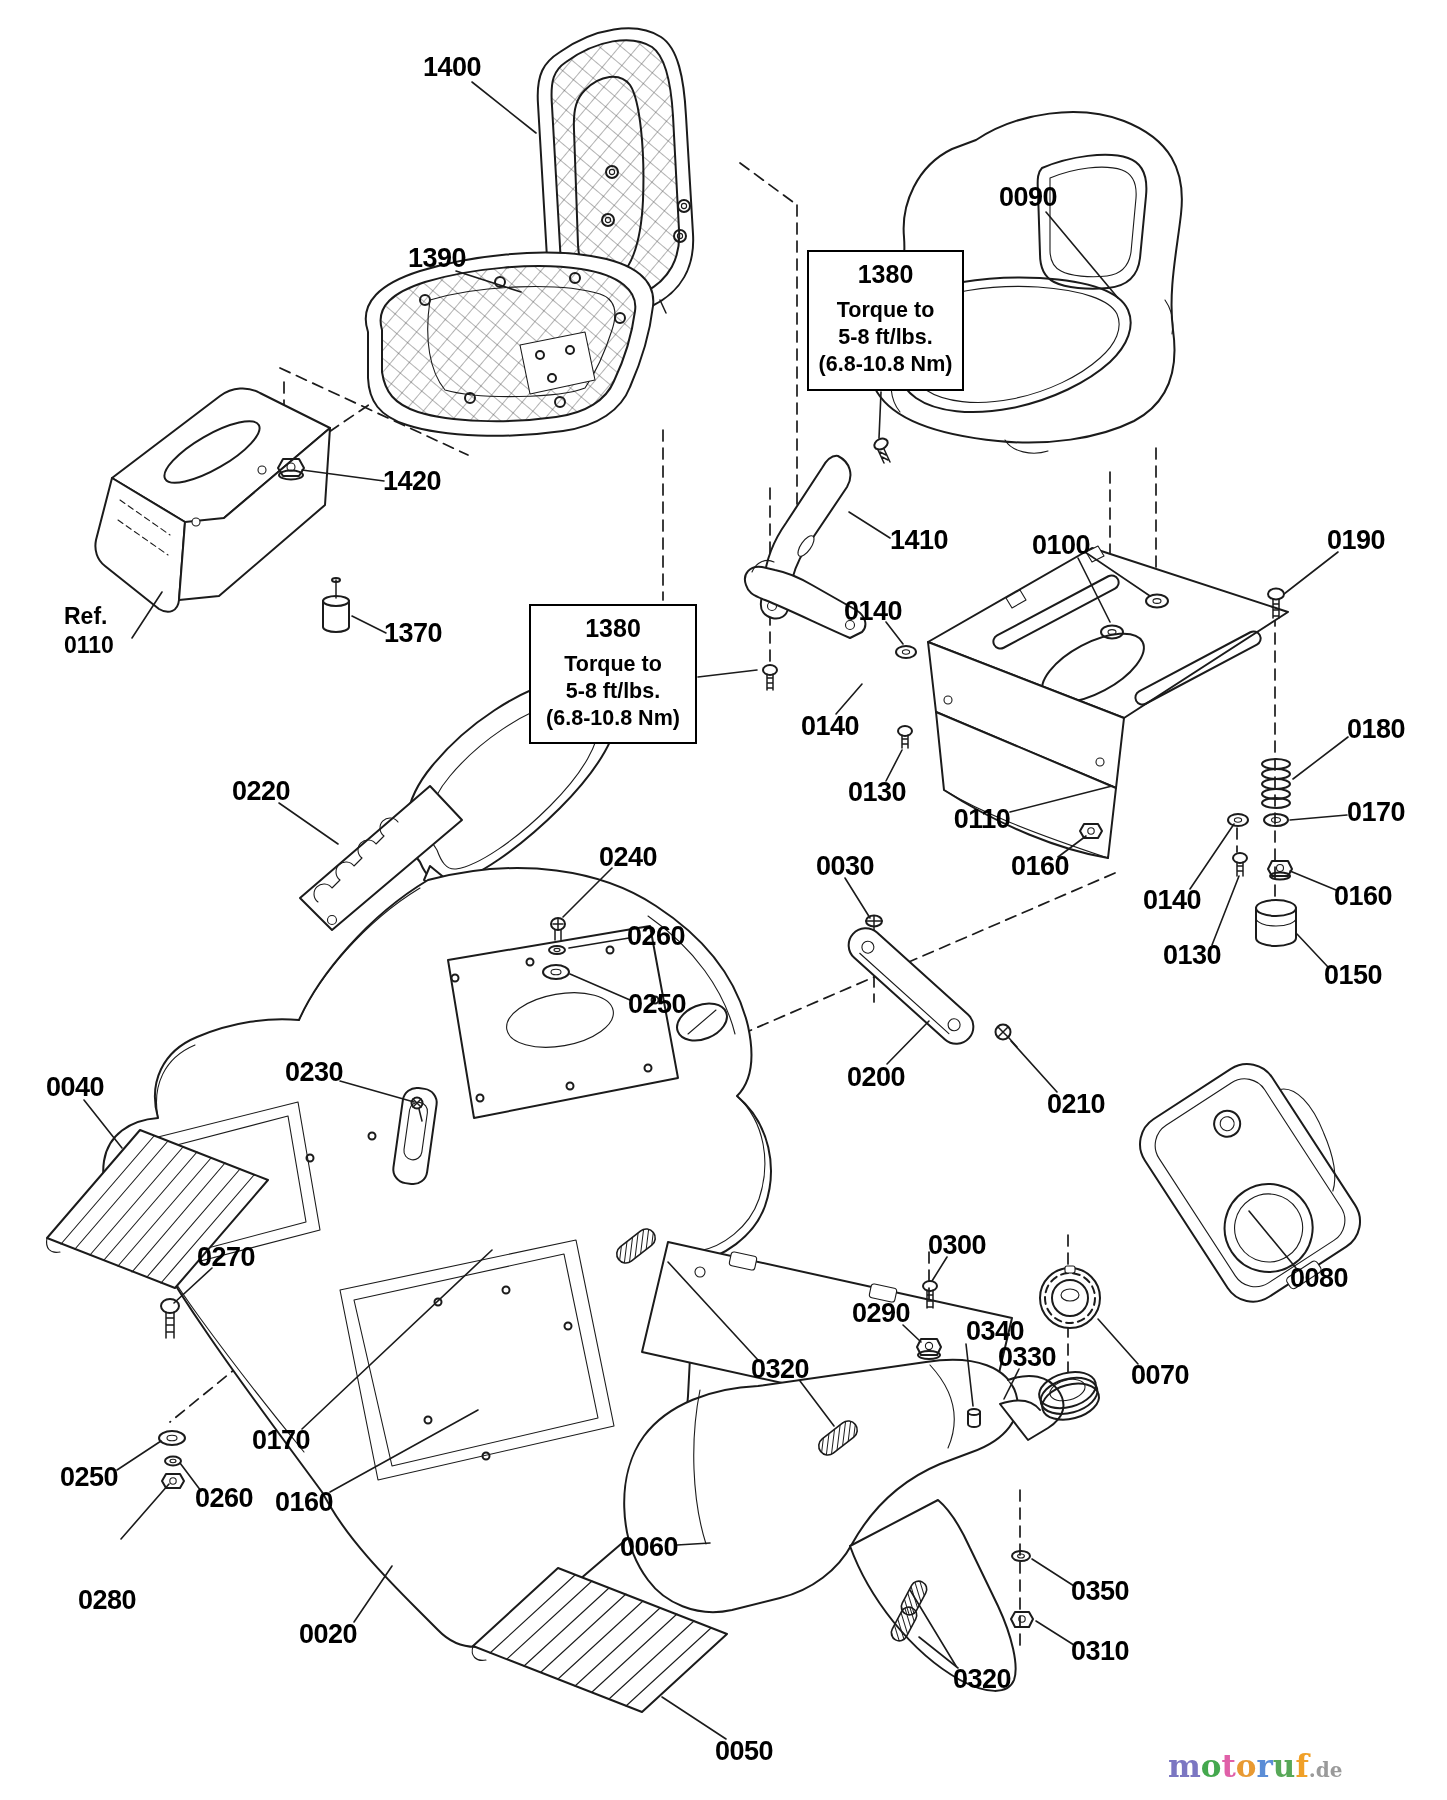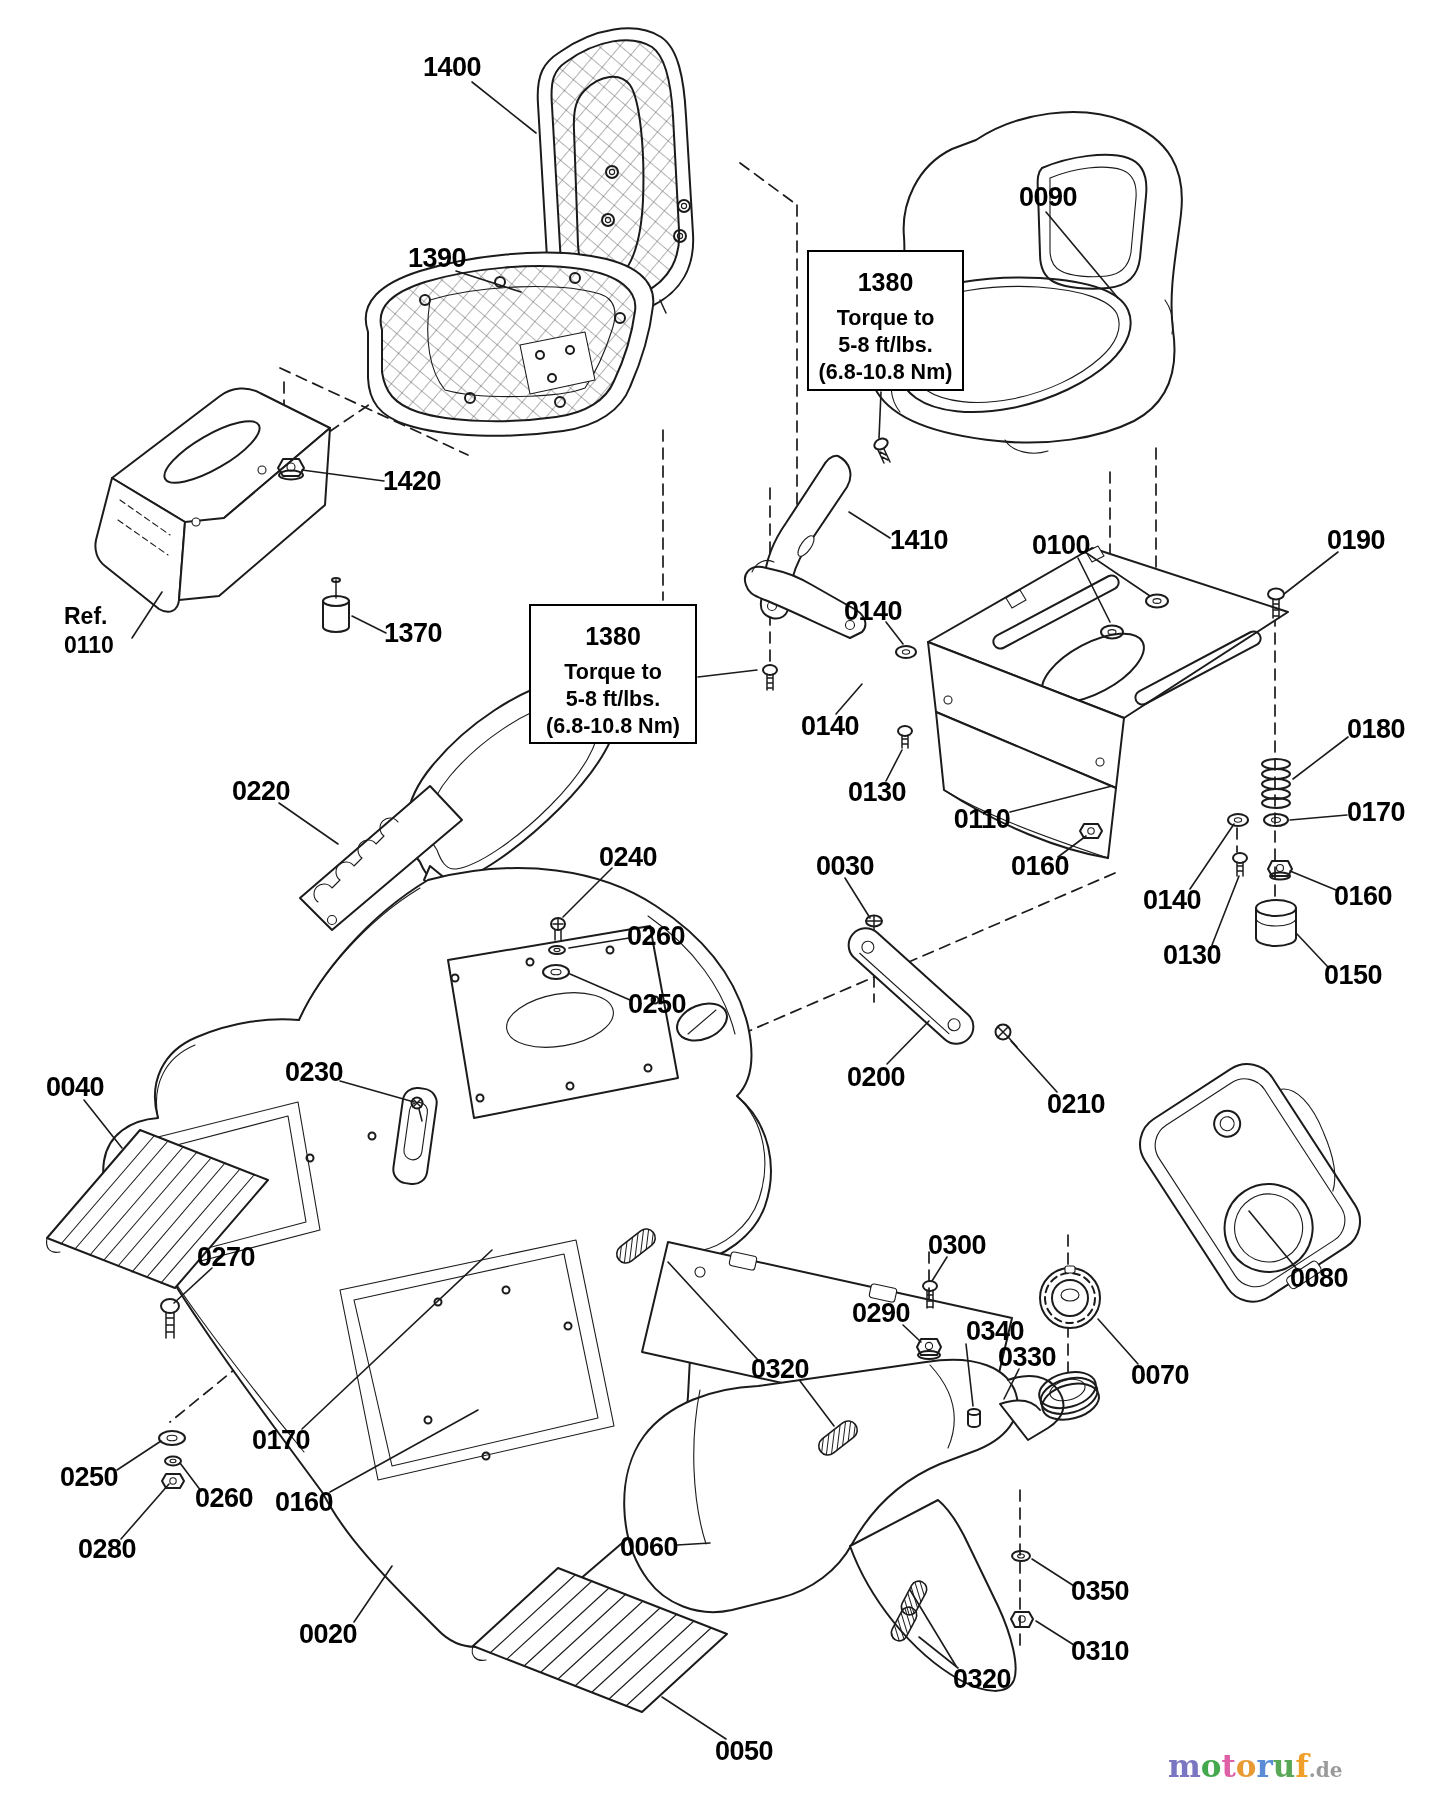--- a/index.html
+++ b/index.html
@@ -10,21 +10,21 @@
   .fw{fill:#ffffff;}
   .mesh{fill:url(#mesh);}
   .hat{fill:url(#hatch);stroke-width:1.6;}
   .thin{stroke-width:1.1;}
   .mid{stroke-width:1.5;}
   .pl{stroke:#555;stroke-width:0.9;}
   #dashed-lines line,#dashed-lines path{stroke-dasharray:11 7;stroke-width:1.7;}
   #leader-lines line{stroke-width:1.6;}
   #overlay{position:absolute;inset:0;border-radius:27px;}
   .callout{position:absolute;transform:translate(-50%,-50%);font-weight:bold;font-size:27px;letter-spacing:-0.5px;color:#000;white-space:nowrap;}
-  .notebox{position:absolute;border:2.5px solid #000;background:#fff;text-align:center;font-weight:bold;font-size:21.5px;line-height:27px;padding-top:17px;box-sizing:border-box;color:#000;}
+  .notebox{position:absolute;border:2.5px solid #000;background:#fff;text-align:center;font-weight:bold;font-size:21.5px;line-height:27px;padding-top:9px;box-sizing:border-box;color:#000;}
   .notebox .pn{font-size:25px;margin-bottom:9px;}
   .annot{position:absolute;font-weight:bold;font-size:23px;line-height:29px;color:#000;white-space:nowrap;}
   #wm{position:absolute;left:1168px;top:1748px;font-family:"DejaVu Serif",serif;font-size:31px;font-weight:bold;letter-spacing:0;}
   #wm .tld{font-size:20px;}
 </style>
 </head>
 <body>
 
 <div class="page">
 
@@ -435,21 +435,21 @@
         <line x1="956" y1="1666" x2="910" y2="1590"></line>
         <line x1="881" y1="392" x2="879" y2="438"></line>
         <line x1="698" y1="677" x2="757" y2="670"></line>
         <line x1="132" y1="638" x2="162" y2="592"></line>
       </g>
 </svg>
 
 <div id="overlay">
       <div class="callout" style="left: 452px; top: 67px;">1400</div>
       <div class="callout" style="left: 437px; top: 258px;">1390</div>
-      <div class="callout" style="left: 1028px; top: 197px; margin-left: 20px;">0090</div>
+      <div class="callout" style="left: 1028px; top: 197px;">0090</div>
       <div class="callout" style="left: 412px; top: 481px;">1420</div>
       <div class="callout" style="left: 413px; top: 633px;">1370</div>
       <div class="callout" style="left: 919px; top: 540px;">1410</div>
       <div class="callout" style="left: 1061px; top: 545px;">0100</div>
       <div class="callout" style="left: 1356px; top: 540px;">0190</div>
       <div class="callout" style="left: 873px; top: 611px;">0140</div>
       <div class="callout" style="left: 830px; top: 726px;">0140</div>
       <div class="callout" style="left: 877px; top: 792px;">0130</div>
       <div class="callout" style="left: 982px; top: 819px;">0110</div>
       <div class="callout" style="left: 1040px; top: 866px;">0160</div>
@@ -464,21 +464,21 @@
       <div class="callout" style="left: 1076px; top: 1104px;">0210</div>
       <div class="callout" style="left: 261px; top: 791px;">0220</div>
       <div class="callout" style="left: 628px; top: 857px;">0240</div>
       <div class="callout" style="left: 656px; top: 936px;">0260</div>
       <div class="callout" style="left: 657px; top: 1004px;">0250</div>
       <div class="callout" style="left: 314px; top: 1072px;">0230</div>
       <div class="callout" style="left: 75px; top: 1087px;">0040</div>
       <div class="callout" style="left: 226px; top: 1257px;">0270</div>
       <div class="callout" style="left: 89px; top: 1477px;">0250</div>
       <div class="callout" style="left: 224px; top: 1498px;">0260</div>
-      <div class="callout" style="left: 107px; top: 1549px;">0280</div>
+      <div class="callout" style="left: 107px; top: 1600px;">0280</div>
       <div class="callout" style="left: 281px; top: 1440px;">0170</div>
       <div class="callout" style="left: 304px; top: 1502px;">0160</div>
       <div class="callout" style="left: 328px; top: 1634px;">0020</div>
       <div class="callout" style="left: 744px; top: 1751px;">0050</div>
       <div class="callout" style="left: 649px; top: 1547px;">0060</div>
       <div class="callout" style="left: 957px; top: 1245px;">0300</div>
       <div class="callout" style="left: 881px; top: 1313px;">0290</div>
       <div class="callout" style="left: 966px; top: 1331px; margin-left: 29px;">0340</div>
       <div class="callout" style="left: 1027px; top: 1357px;">0330</div>
       <div class="callout" style="left: 1160px; top: 1375px;">0070</div>

